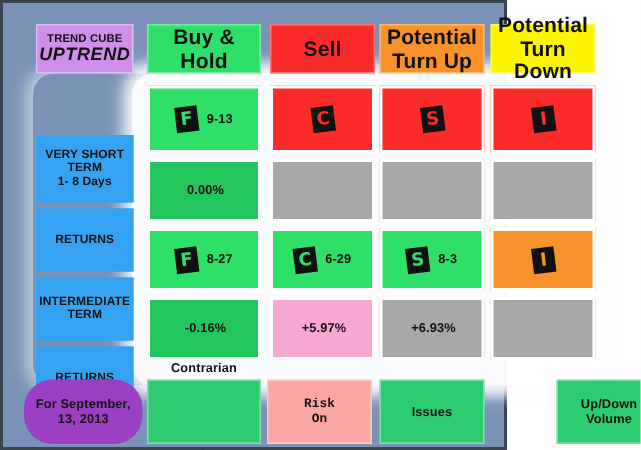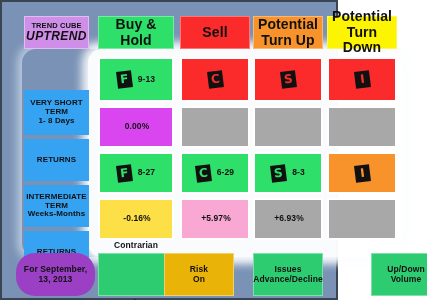--- a/index.html
+++ b/index.html
@@ -100,38 +100,37 @@
         </div>
       </div>
       <div class="cell data" style="left: 325px; top: 55px; width: 70px; height: 45px; background: rgb(252, 43, 43);">
         <div class="rowflex">
           <span class="tile on-red solo">I</span>
         </div>
       </div>
       <div class="cell lbl stack" style="left: 22px; top: 104px; width: 65px; height: 42px;">
         <span>RETURNS</span>
       </div>
-      <div class="cell data" style="left: 96px; top: 104px; width: 76px; height: 42px; background: #d946ef; justify-content: center;">
+      <div class="cell data" style="left: 96px; top: 104px; width: 76px; height: 42px; background: #22c55e; justify-content: center;">
         <div class="rowflex">
           <span class="num">0.00%</span>
         </div>
       </div>
       <div class="cell data" style="left: 178px; top: 104px; width: 70px; height: 42px; background: rgb(168, 168, 168);">
         <div class="rowflex"></div>
       </div>
       <div class="cell data" style="left: 251px; top: 104px; width: 70px; height: 42px; background: rgb(168, 168, 168);">
         <div class="rowflex"></div>
       </div>
       <div class="cell data" style="left: 325px; top: 104px; width: 70px; height: 42px; background: rgb(168, 168, 168);">
         <div class="rowflex"></div>
       </div>
       <div class="cell lbl stack" style="left: 22px; top: 150px; width: 65px; height: 42px;">
         <span>INTERMEDIATE</span>
         <span>TERM</span>
-        <span>Weeks-Months</span>
       </div>
       <div class="cell data" style="left: 96px; top: 150px; width: 76px; height: 42px; background: rgb(46, 224, 106);">
         <div class="rowflex">
           <span class="tile on-green">F</span>
           <span class="num">8-27</span>
         </div>
       </div>
       <div class="cell data" style="left: 178px; top: 150px; width: 70px; height: 42px; background: rgb(46, 224, 106);">
         <div class="rowflex">
           <span class="tile on-green">C</span>
@@ -145,21 +144,21 @@
         </div>
       </div>
       <div class="cell data" style="left: 325px; top: 150px; width: 70px; height: 42px; background: rgb(248, 146, 42);">
         <div class="rowflex">
           <span class="tile on-orange solo">I</span>
         </div>
       </div>
       <div class="cell lbl stack" style="left: 22px; top: 196px; width: 65px; height: 42px;">
         <span>RETURNS</span>
       </div>
-      <div class="cell data" style="left: 96px; top: 196px; width: 76px; height: 42px; background: #fde047; text-align: center;">
+      <div class="cell data" style="left: 96px; top: 196px; width: 76px; height: 42px; background: #22c55e; text-align: center;">
         <div class="rowflex">
           <span class="num">-0.16%</span>
         </div>
       </div>
       <div class="cell data" style="left: 178px; top: 196px; width: 70px; height: 42px; background: #f9a8d4;">
         <div class="rowflex">
           <span class="num">+5.97%</span>
         </div>
       </div>
       <div class="cell data" style="left: 251px; top: 196px; width: 70px; height: 42px; background: rgb(168, 168, 168);">
@@ -171,26 +170,25 @@
         <div class="rowflex"></div>
       </div>
       <div class="cell stack" style="left: 14px; top: 251px; width: 79px; height: 43px; background: rgb(155, 63, 196); color: rgb(17, 17, 17); font-size: 8.5px; font-weight: bold; border-radius: 19px;">
         <span>For September,</span>
         <span>13, 2013</span>
       </div>
       <div class="cell foot stack" style="left: 96px; top: 251px; width: 76px; height: 43px; background: rgb(46, 204, 113); gap: 48px;">
         <span>Contrarian</span>
         <span>Sentiment</span>
       </div>
-      <div class="cell foot stack" style="left: 162px; top: 251px; width: 70px; height: 43px; background: #eab308;">
+      <div class="cell foot stack" style="left: 176px; top: 251px; width: 70px; height: 43px; background: #fca5a5; font-family: Liberation Mono, monospace;">
         <span>Risk</span>
         <span>On</span>
       </div>
       <div class="cell foot stack" style="left: 251px; top: 251px; width: 70px; height: 43px; background: rgb(46, 204, 113);">
         <span>Issues</span>
-        <span>Advance/Decline</span>
       </div>
       <div class="cell foot stack" style="left: 325px; top: 251px; width: 70px; height: 43px; background: rgb(46, 204, 113); margin-left: 44px;">
         <span>Up/Down</span>
         <span>Volume</span>
       </div>
     </div>
 </div>
 
 </body></html>

